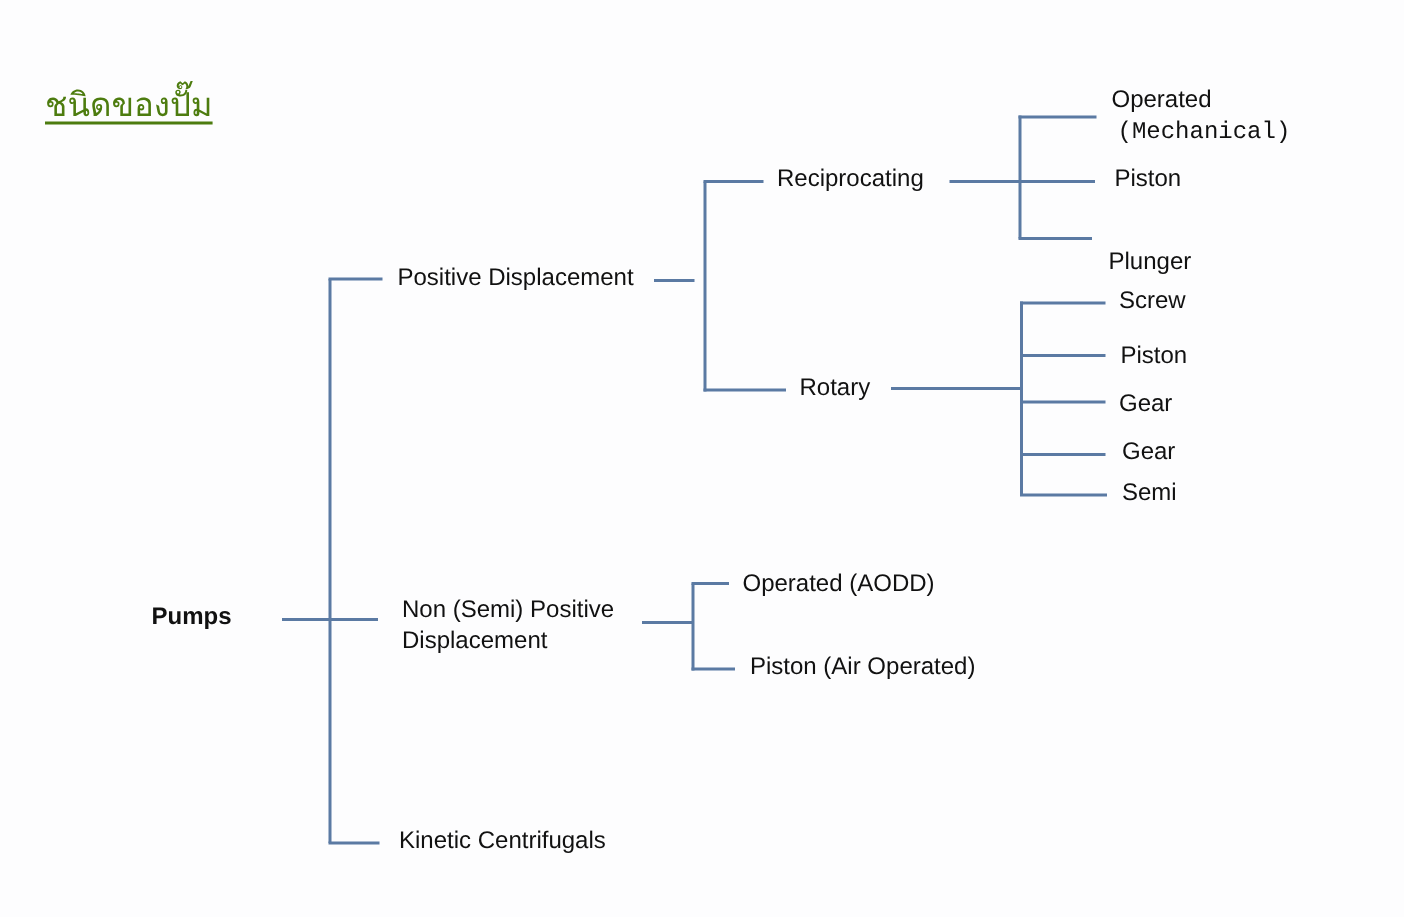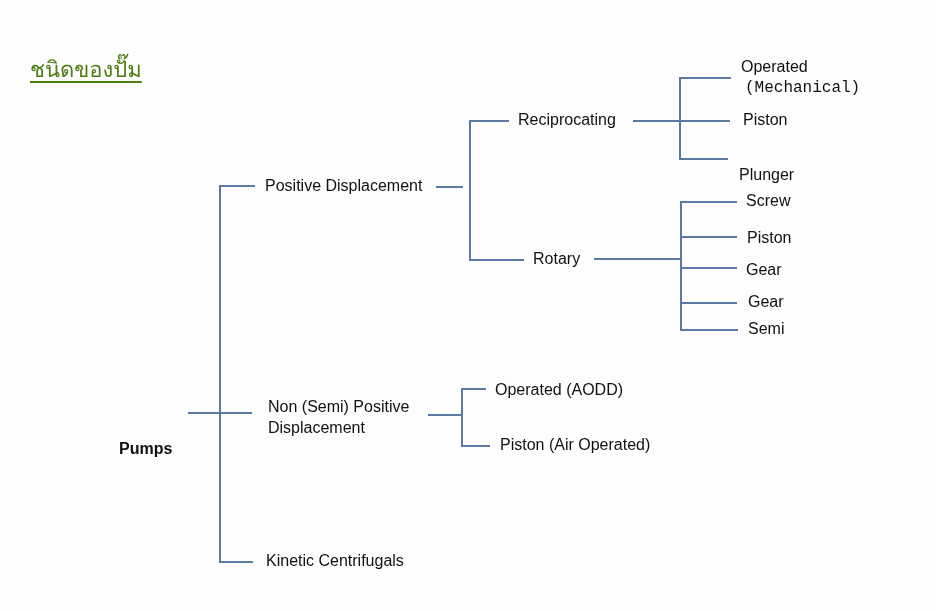--- a/index.html
+++ b/index.html
@@ -41,21 +41,21 @@
   <line x1="680" y1="268" x2="737" y2="268"></line>
   <line x1="680" y1="303" x2="737" y2="303"></line>
   <line x1="680" y1="330" x2="738" y2="330"></line>
 
   <line x1="428" y1="415" x2="462" y2="415"></line>
   <line x1="462" y1="389" x2="462" y2="447"></line>
   <line x1="461" y1="389" x2="486" y2="389"></line>
   <line x1="461" y1="446" x2="490" y2="446"></line>
 </svg>
 
-<div class="lbl bold" style="left:119px; top:402px;margin-top:37px;">Pumps</div>
+<div class="lbl bold" style="left:101px; top:402px;">Pumps</div>
 
 <div class="lbl" style="left:265px; top:176px;">Positive Displacement</div>
 <div class="lbl" style="left:518px; top:110px;">Reciprocating</div>
 <div class="lbl" style="left:741px; top:57px;">Operated</div>
 <div class="lbl" style="left:745px; top:78px;font-family:Liberation Mono, monospace;">(Mechanical)</div>
 <div class="lbl" style="left:743px; top:110px;">Piston</div>
 <div class="lbl" style="left:739px; top:147px;margin-top:18px;">Plunger</div>
 
 <div class="lbl" style="left:533px; top:249px;">Rotary</div>
 <div class="lbl" style="left:746px; top:191px;">Screw</div>

